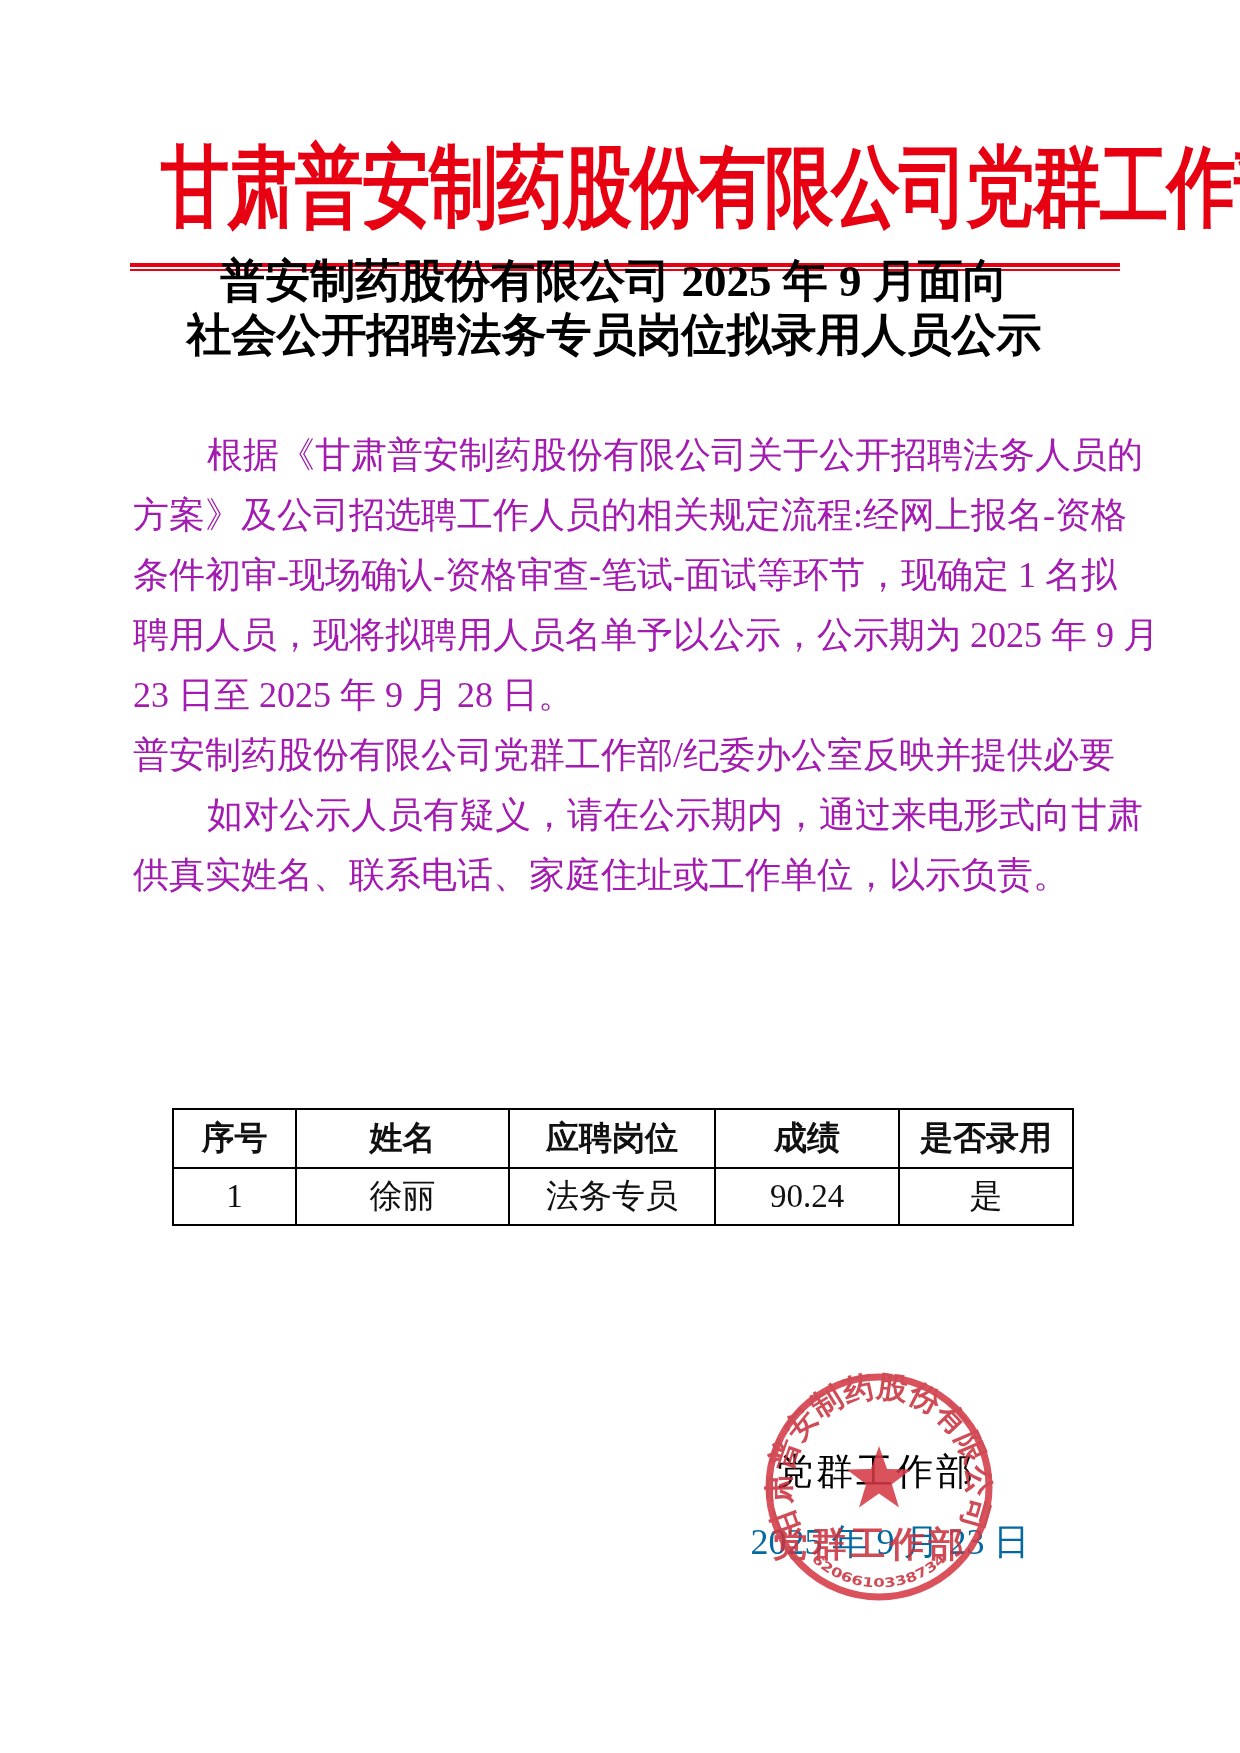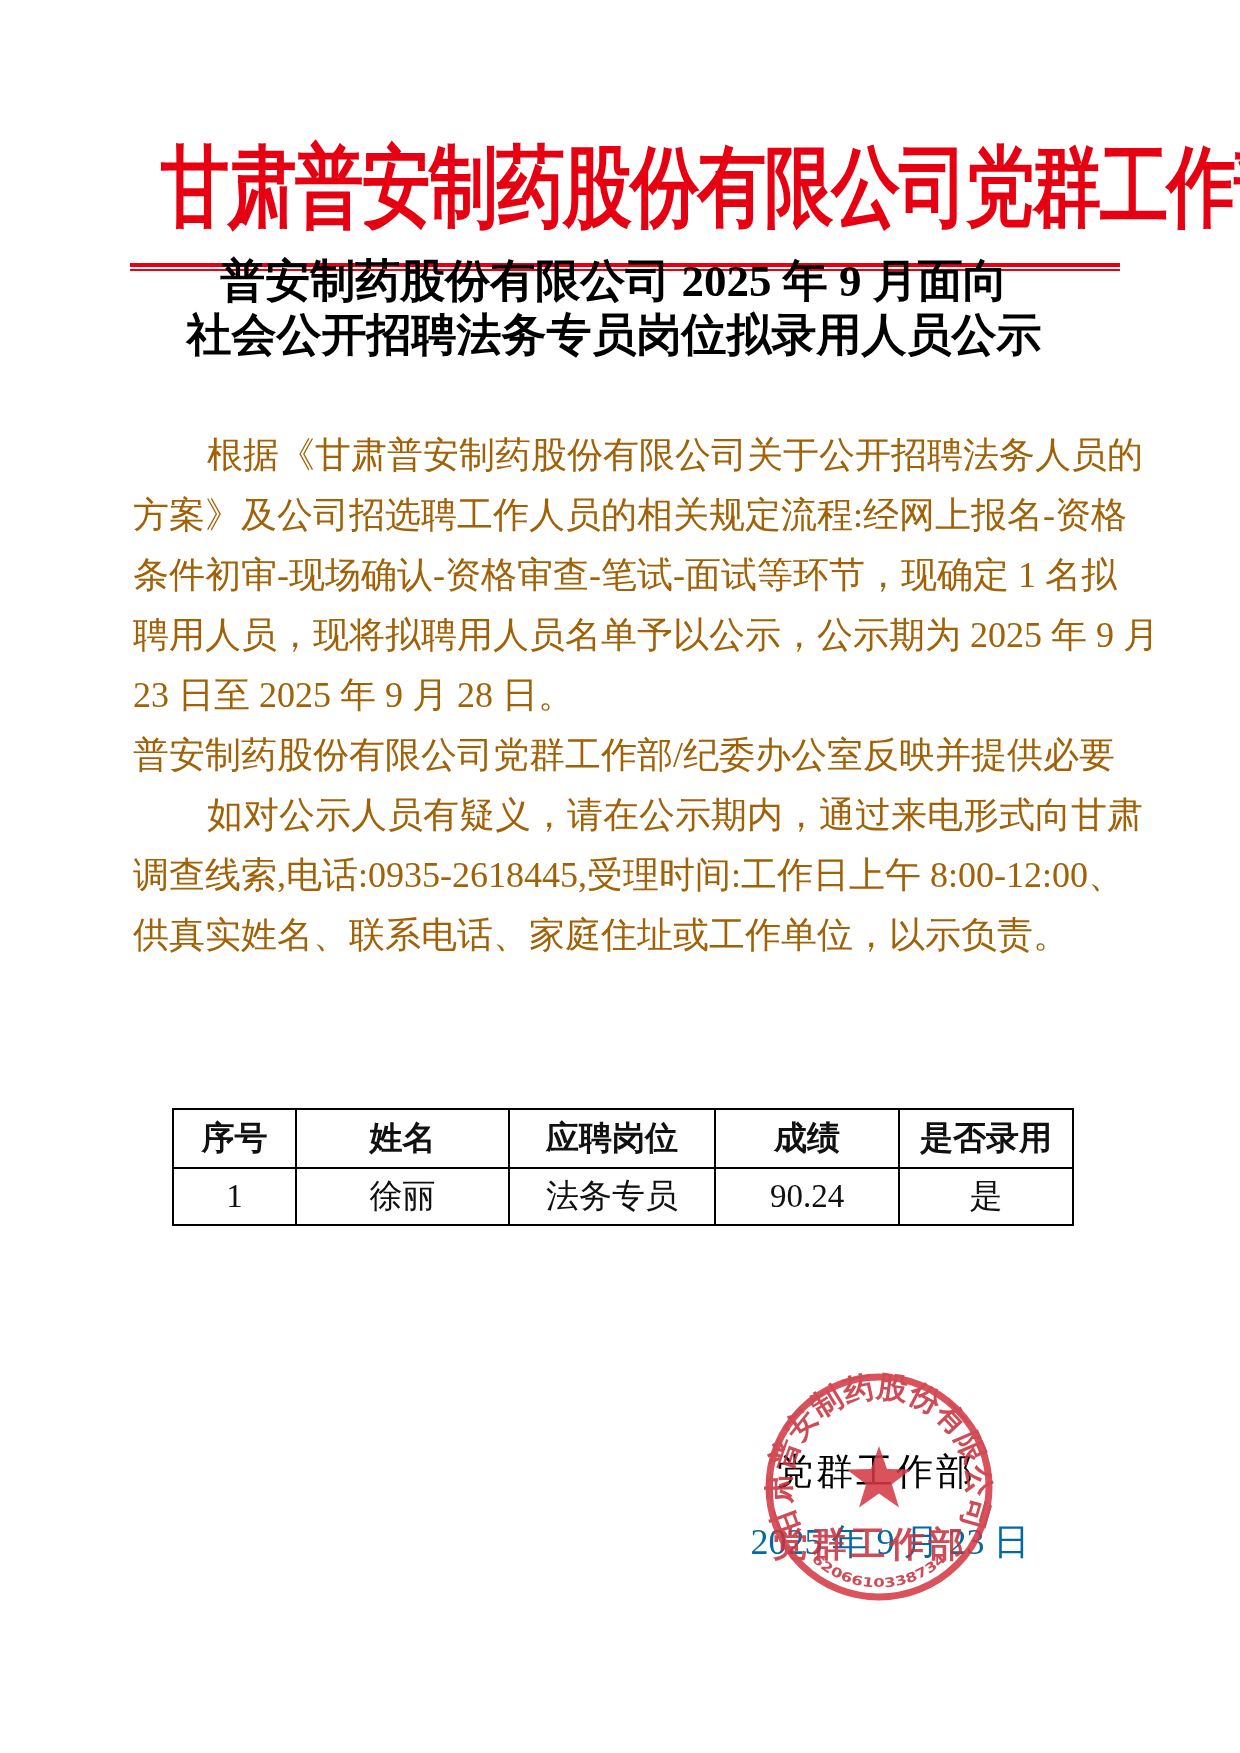--- a/index.html
+++ b/index.html
@@ -13,21 +13,21 @@
     text-align:center;white-space:nowrap;}
   .letterhead span{display:inline-block;font-size:88px;line-height:100px;font-weight:bold;
     color:#e60012;transform:scaleX(0.78);transform-origin:center;letter-spacing:-2px;}
   .red-rule{position:absolute;left:130px;top:263px;width:990px;height:2px;
     border-top:4px solid #e60012;border-bottom:2px solid #e60012;background:#ffffff;}
   
   .doc-title{position:absolute;left:0;top:254px;width:1228px;text-align:center;
     font-weight:bold;font-size:45px;line-height:54px;color:#000;}
   
   .body-text{position:absolute;left:133px;top:425px;width:978px;}
-  .bline{height:60px;line-height:60px;font-size:36px;color:#a16207;
+  .bline{height:60px;line-height:60px;font-size:36px;color:#a21caf;
     text-align:justify;text-align-last:justify;overflow:visible;white-space:nowrap;}
   .bline.indent{text-indent:74px;}
   .bline.endline{text-align-last:left;}
   
   .result-table{position:absolute;left:172px;top:1088px;border-collapse:collapse;
     table-layout:fixed;width:900px;margin-top:20px;}
   .result-table th,.result-table td{border:2px solid #000;text-align:center;
     vertical-align:middle;font-size:33px;padding:0;}
   .result-table th{height:57px;font-weight:bold;}
   .result-table td{height:55px;font-weight:normal;}
@@ -55,21 +55,20 @@
   </div>
 
   <div class="body-text">
     <div class="bline indent">根据《甘肃普安制药股份有限公司关于公开招聘法务人员的</div>
     <div class="bline">方案》及公司招选聘工作人员的相关规定流程:经网上报名-资格</div>
     <div class="bline">条件初审-现场确认-资格审查-笔试-面试等环节，现确定 1 名拟</div>
     <div class="bline">聘用人员，现将拟聘用人员名单予以公示，公示期为 2025 年 9 月</div>
     <div class="bline endline">23 日至 2025 年 9 月 28 日。</div>
     <div class="bline">普安制药股份有限公司党群工作部/纪委办公室反映并提供必要</div>
     <div class="bline indent">如对公示人员有疑义，请在公示期内，通过来电形式向甘肃</div>
-    <div class="bline">调查线索,电话:0935-2618445,受理时间:工作日上午 8:00-12:00、</div>
     <div class="bline endline">供真实姓名、联系电话、家庭住址或工作单位，以示负责。</div>
   </div>
 
   <table class="result-table">
     <colgroup>
       <col style="width:123px">
         <col style="width:213px">
         <col style="width:206px">
       <col style="width:184px">
         <col style="width:174px">

